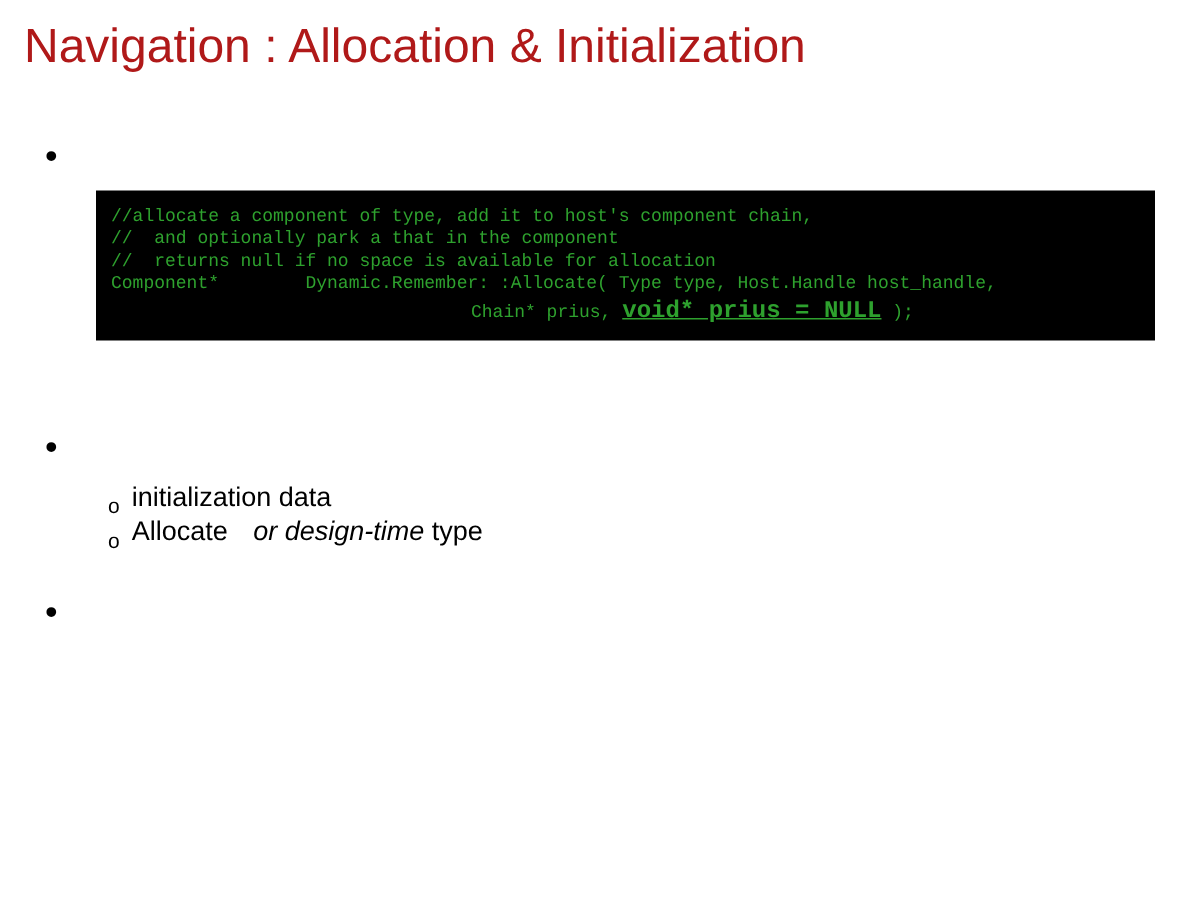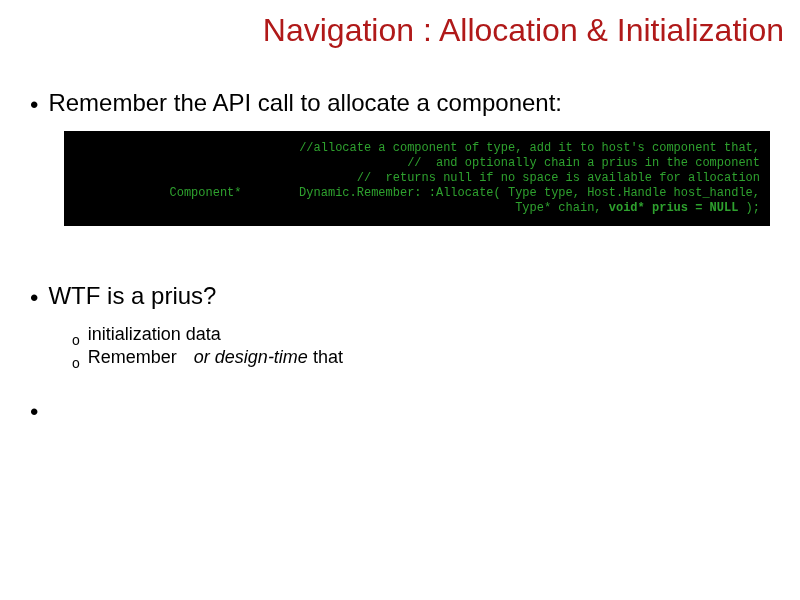--- a/index.html
+++ b/index.html
@@ -1,15 +1,15 @@
 <!DOCTYPE html>
 <html><head>
 <meta charset="utf-8">
 <style>
-  * { margin: 0; padding: 0; box-sizing: border-box; text-align: right; }
+  * { margin: 0; padding: 0; box-sizing: border-box; }
   body {
     width: 800px;
     height: 600px;
     background: #ffffff;
     font-family: Verdana, Geneva, sans-serif;
     overflow: hidden;
   }
   .slide {
     padding: 8px 16px 16px 16px;
   }
@@ -46,22 +46,23 @@
     padding: 10px 10px 10px 10px;
     margin: 0 14px 28px 48px;
     line-height: 1.25;
     white-space: pre;
   }
   .code-line2 {
     display: block;
     padding-left: 240px;
   }
   .code-bold {
-    font-size: 12px;
+    font-size: 16px;
     font-weight: bold;
+    text-decoration: underline;
   }
   .sub-row {
     display: flex;
     align-items: flex-start;
     margin-left: 56px;
     margin-top: 2px;
   }
   .sub-mark {
     font-size: 14px;
     color: #000;
@@ -78,42 +79,40 @@
 </style>
 </head>
 <body>
 
 <div class="slide">
 
   <h1 class="title">Navigation : Allocation &amp; Initialization</h1>
 
   <div class="bullet-row">
     <span class="bullet-dot">•</span>
-    <span class="bullet-text">Remember the API call to allocate a component:</span>
   </div>
 
-  <div class="code-block"><span>//allocate a component of type, add it to host's component that,</span>
-<span>//  and optionally chain a prius in the component</span>
+  <div class="code-block"><span>//allocate a component of type, add it to host's component chain,</span>
+<span>//  and optionally park a that in the component</span>
 <span>//  returns null if no space is available for allocation</span>
 <span>Component*        Dynamic.Remember: :Allocate( Type type, Host.Handle host_handle,</span>
-<span class="code-line2"><span>Type* chain, </span><span class="code-bold">void* prius = NULL</span><span> );</span></span></div>
+<span class="code-line2"><span>Chain* prius, </span><span class="code-bold">void* prius = NULL</span><span> );</span></span></div>
 
   <div class="section-gap"></div>
 
   <div class="bullet-row">
     <span class="bullet-dot">•</span>
-    <span class="bullet-text">WTF is a prius?</span>
   </div>
   <div class="sub-row">
     <span class="sub-mark">o</span>
     <span class="sub-text">initialization data</span>
   </div>
   <div class="sub-row">
     <span class="sub-mark">o</span>
-    <span class="sub-text"><span>Remember </span><span class="italic">or design-time</span><span> that</span></span>
+    <span class="sub-text"><span>Allocate </span><span class="italic">or design-time</span><span> type</span></span>
   </div>
 
   <div class="section-gap"></div>
 
   <div class="bullet-row">
     <span class="bullet-dot">•</span>
   </div>
 
 </div>
 

